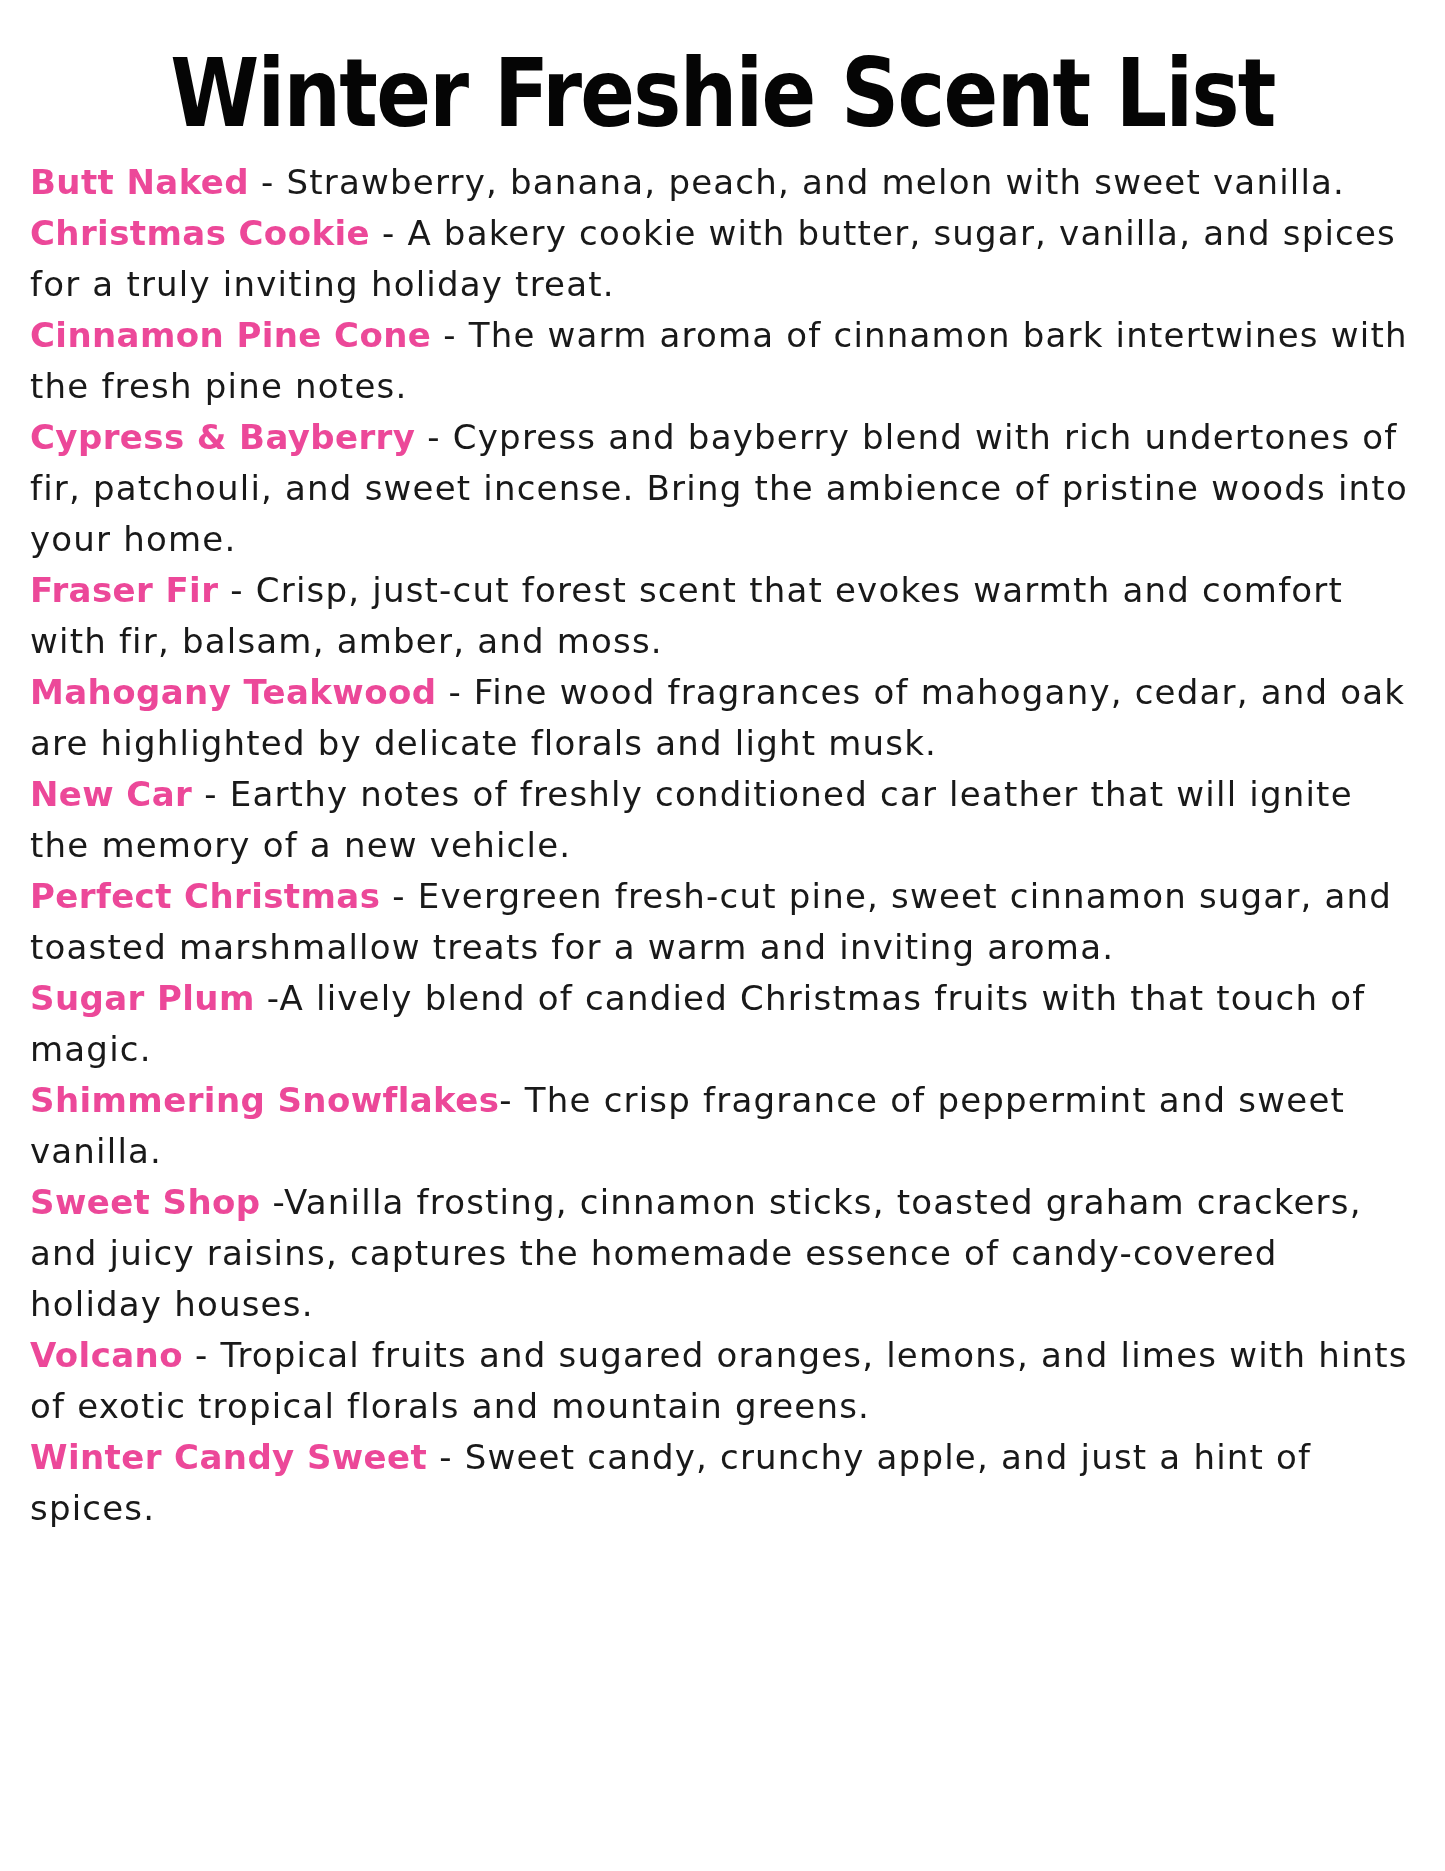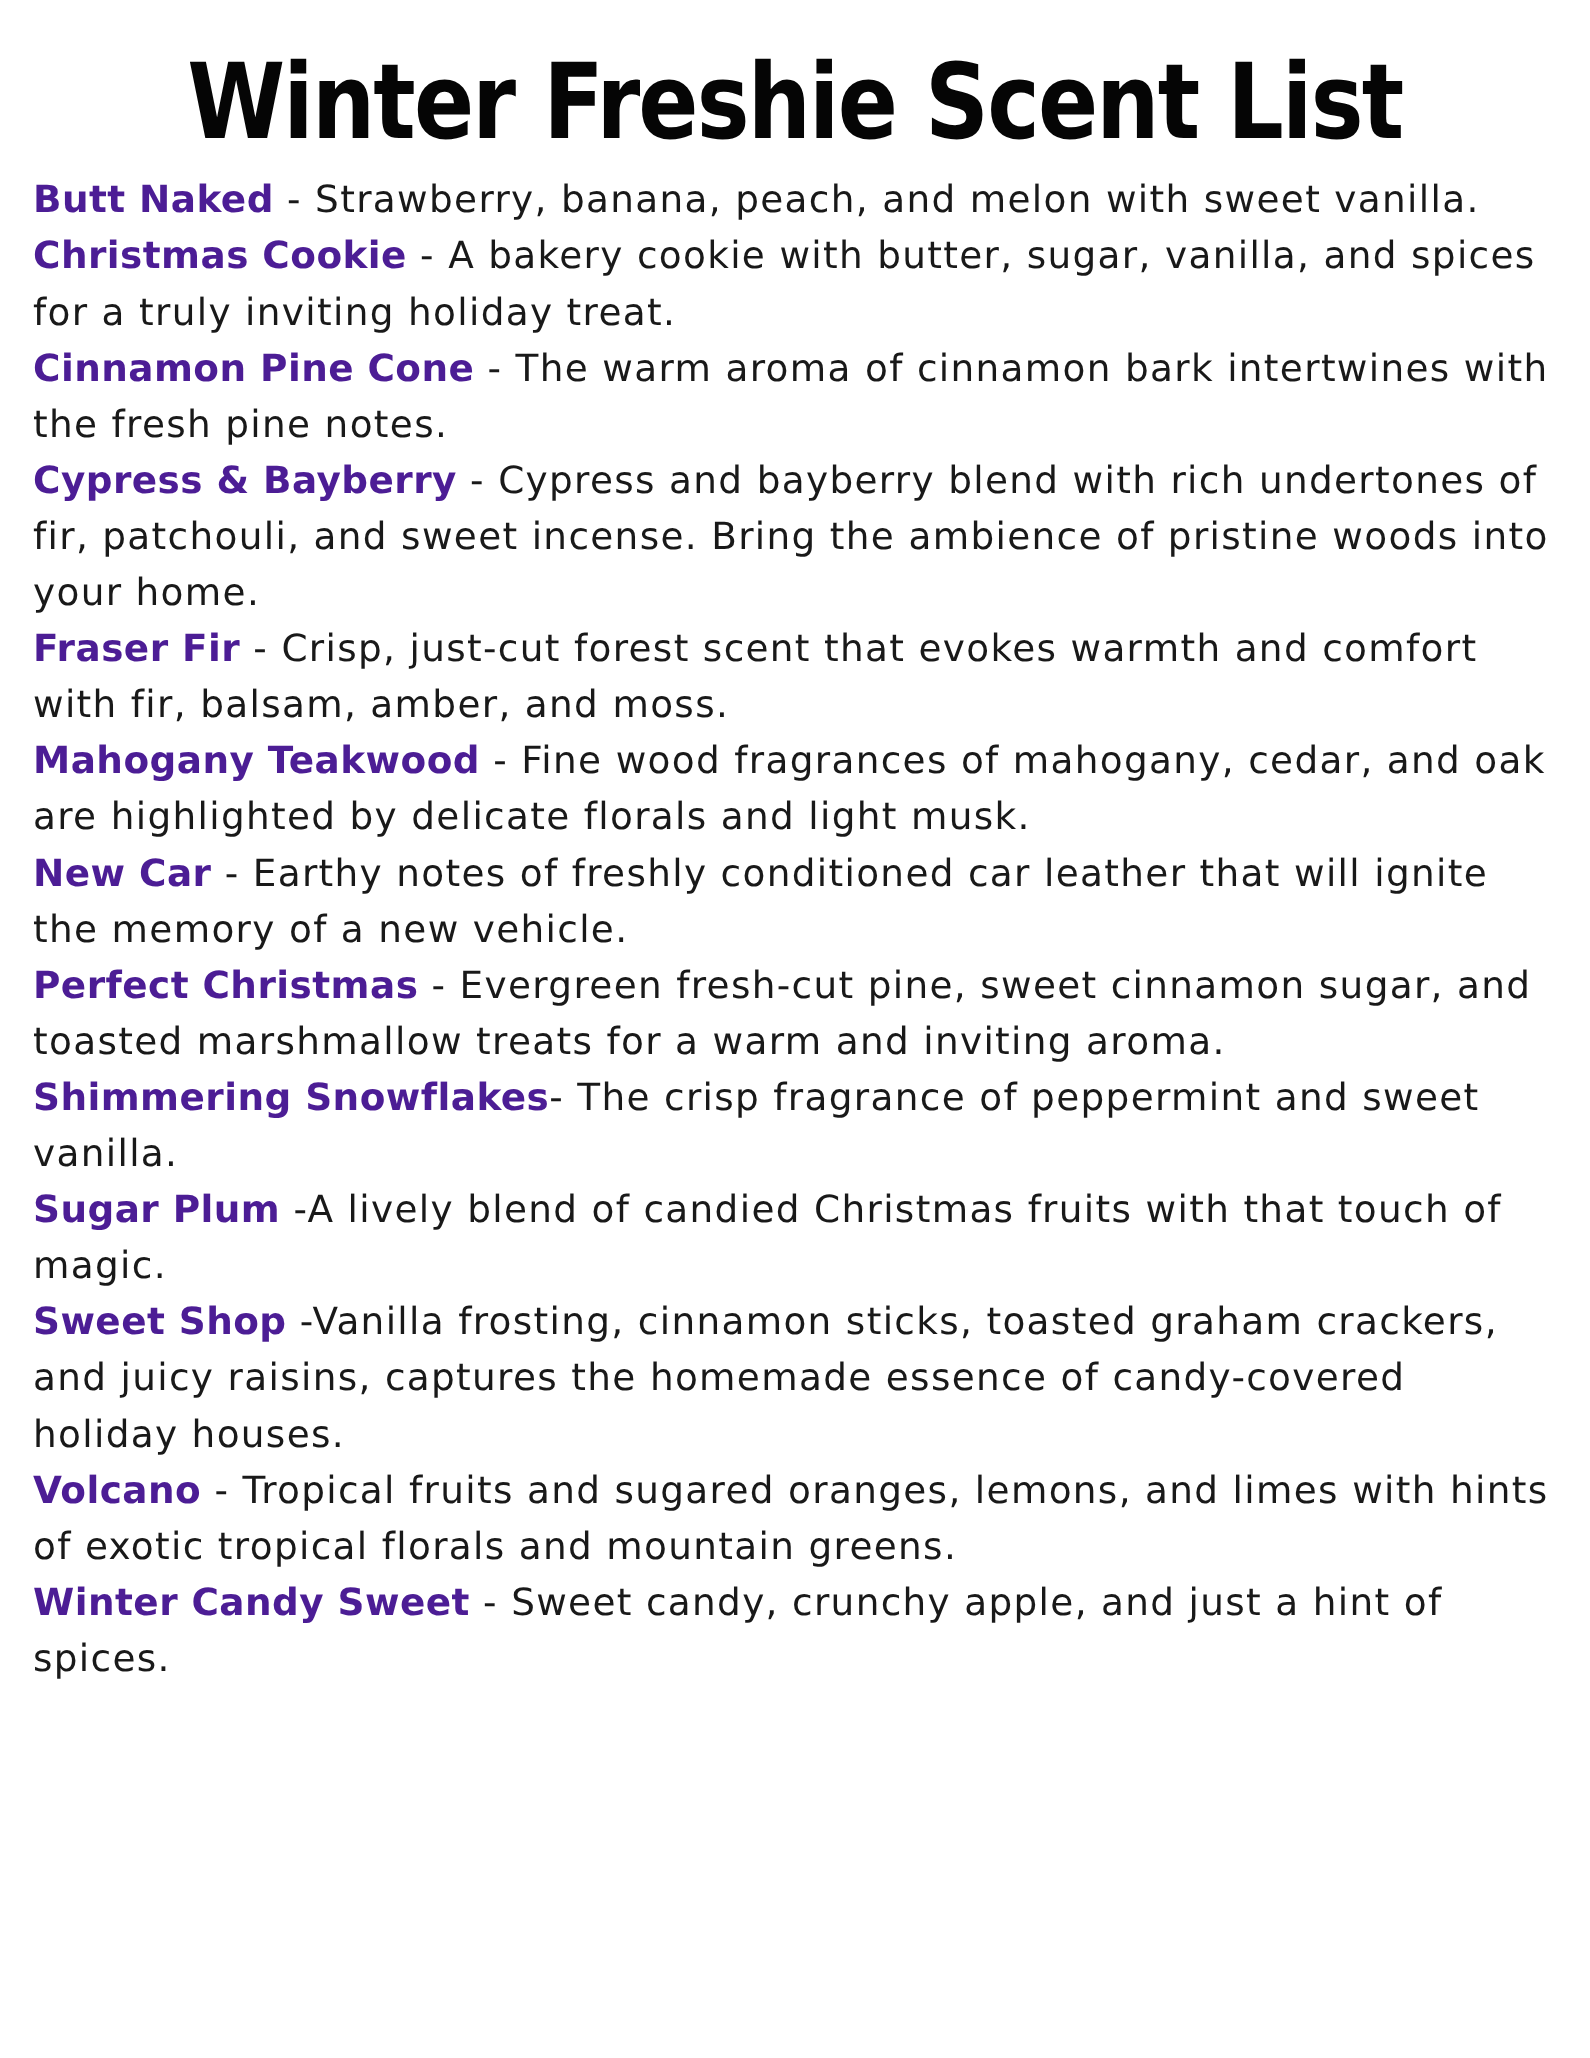--- a/index.html
+++ b/index.html
@@ -35,21 +35,21 @@
     line-height: 51px;
     letter-spacing: 1.2px;
     color: #191919;
   }
   .scent-entry {
     margin: 0;
   }
   .scent-name {
     font-weight: 700;
     letter-spacing: 0.4px;
-    color: #4c1d95;
+    color: #ec4899;
   }
   .scent-desc {
     font-weight: 400;
   }
 </style>
 </head>
 <body>
 
 <div class="page">
   <h1 class="title">Winter Freshie Scent List</h1>
@@ -65,23 +65,23 @@
   <p class="scent-entry"><strong class="scent-name">Fraser Fir</strong><span class="scent-desc"> - Crisp, just-cut forest scent that evokes warmth and comfort with fir, balsam, amber, and moss.</span></p>
 
 
   <p class="scent-entry"><strong class="scent-name">Mahogany Teakwood</strong><span class="scent-desc"> - Fine wood fragrances of mahogany, cedar, and oak are highlighted by delicate florals and light musk.</span></p>
 
   <p class="scent-entry"><strong class="scent-name">New Car</strong><span class="scent-desc"> - Earthy notes of freshly conditioned car leather that will ignite the memory of a new vehicle.</span></p>
 
 
   <p class="scent-entry"><strong class="scent-name">Perfect Christmas</strong><span class="scent-desc"> - Evergreen fresh-cut pine, sweet cinnamon sugar, and toasted marshmallow treats for a warm and inviting aroma.</span></p>
 
+  <p class="scent-entry"><strong class="scent-name">Sugar Plum</strong><span class="scent-desc"> -A lively blend of candied Christmas fruits with that touch of magic.</span></p>
+
   <p class="scent-entry"><strong class="scent-name">Shimmering Snowflakes</strong><span class="scent-desc">- The crisp fragrance of peppermint and sweet vanilla.</span></p>
-
-  <p class="scent-entry"><strong class="scent-name">Sugar Plum</strong><span class="scent-desc"> -A lively blend of candied Christmas fruits with that touch of magic.</span></p>
 
 
   <p class="scent-entry"><strong class="scent-name">Sweet Shop</strong><span class="scent-desc"> -Vanilla frosting, cinnamon sticks, toasted graham crackers, and juicy raisins, captures the homemade essence of candy-covered holiday houses.</span></p>
 
   <p class="scent-entry"><strong class="scent-name">Volcano</strong><span class="scent-desc"> - Tropical fruits and sugared oranges, lemons, and limes with hints of exotic tropical florals and mountain greens.</span></p>
 
   <p class="scent-entry"><strong class="scent-name">Winter Candy Sweet</strong><span class="scent-desc"> - Sweet candy, crunchy apple, and just a hint of spices.</span></p>
 </div>
 </div>
 

